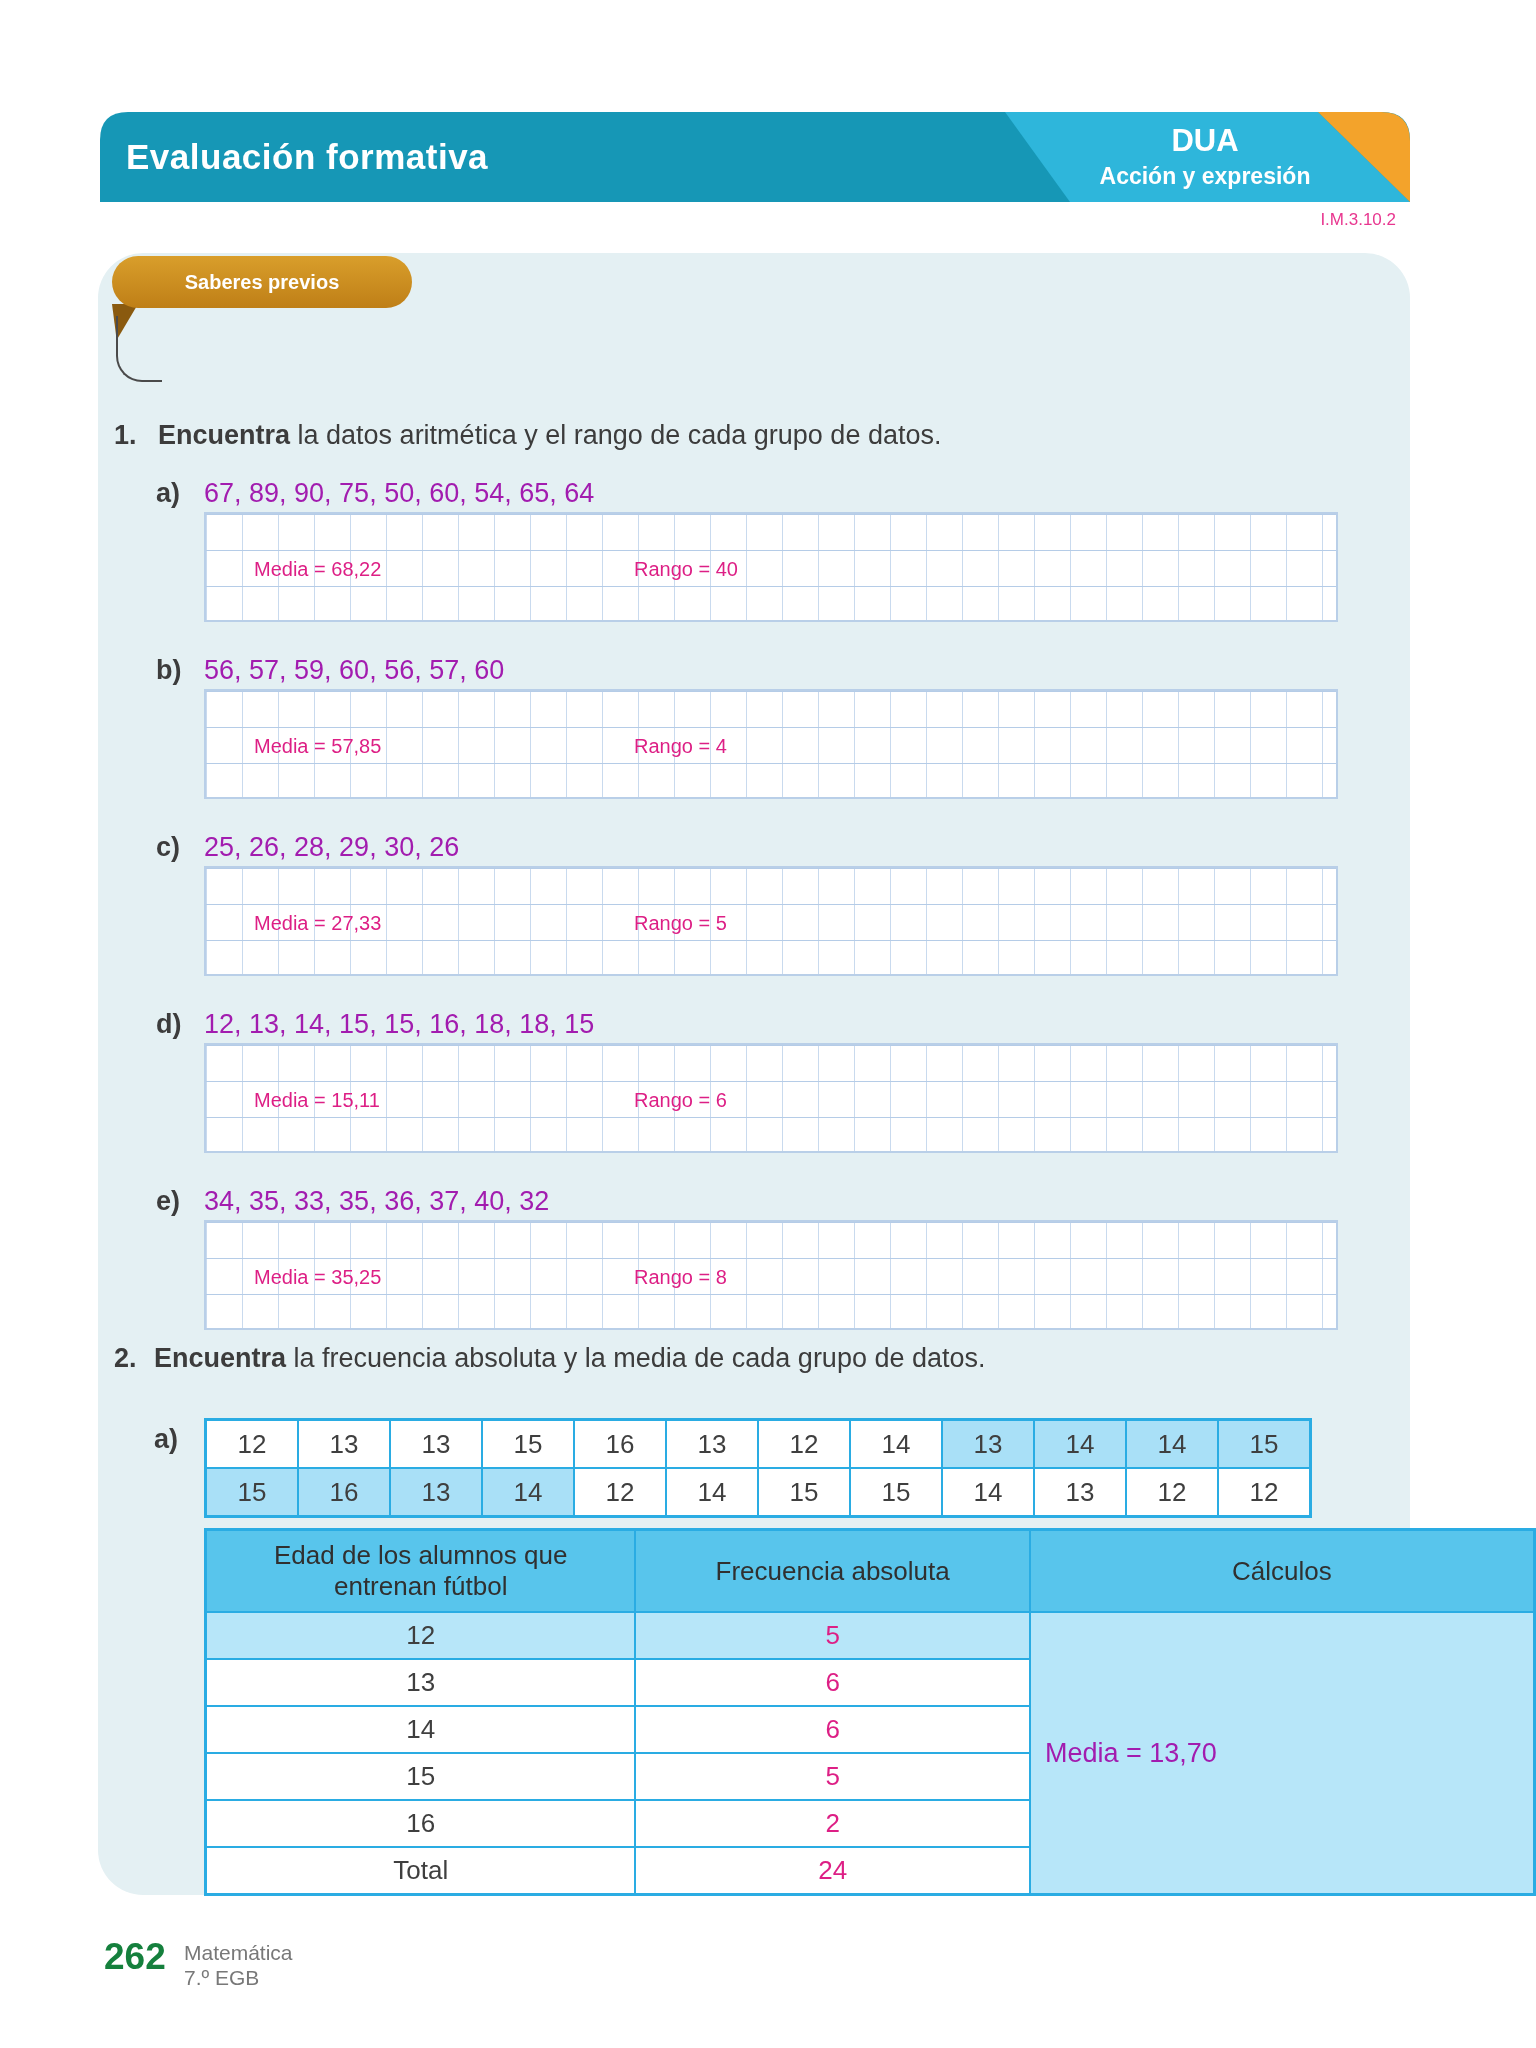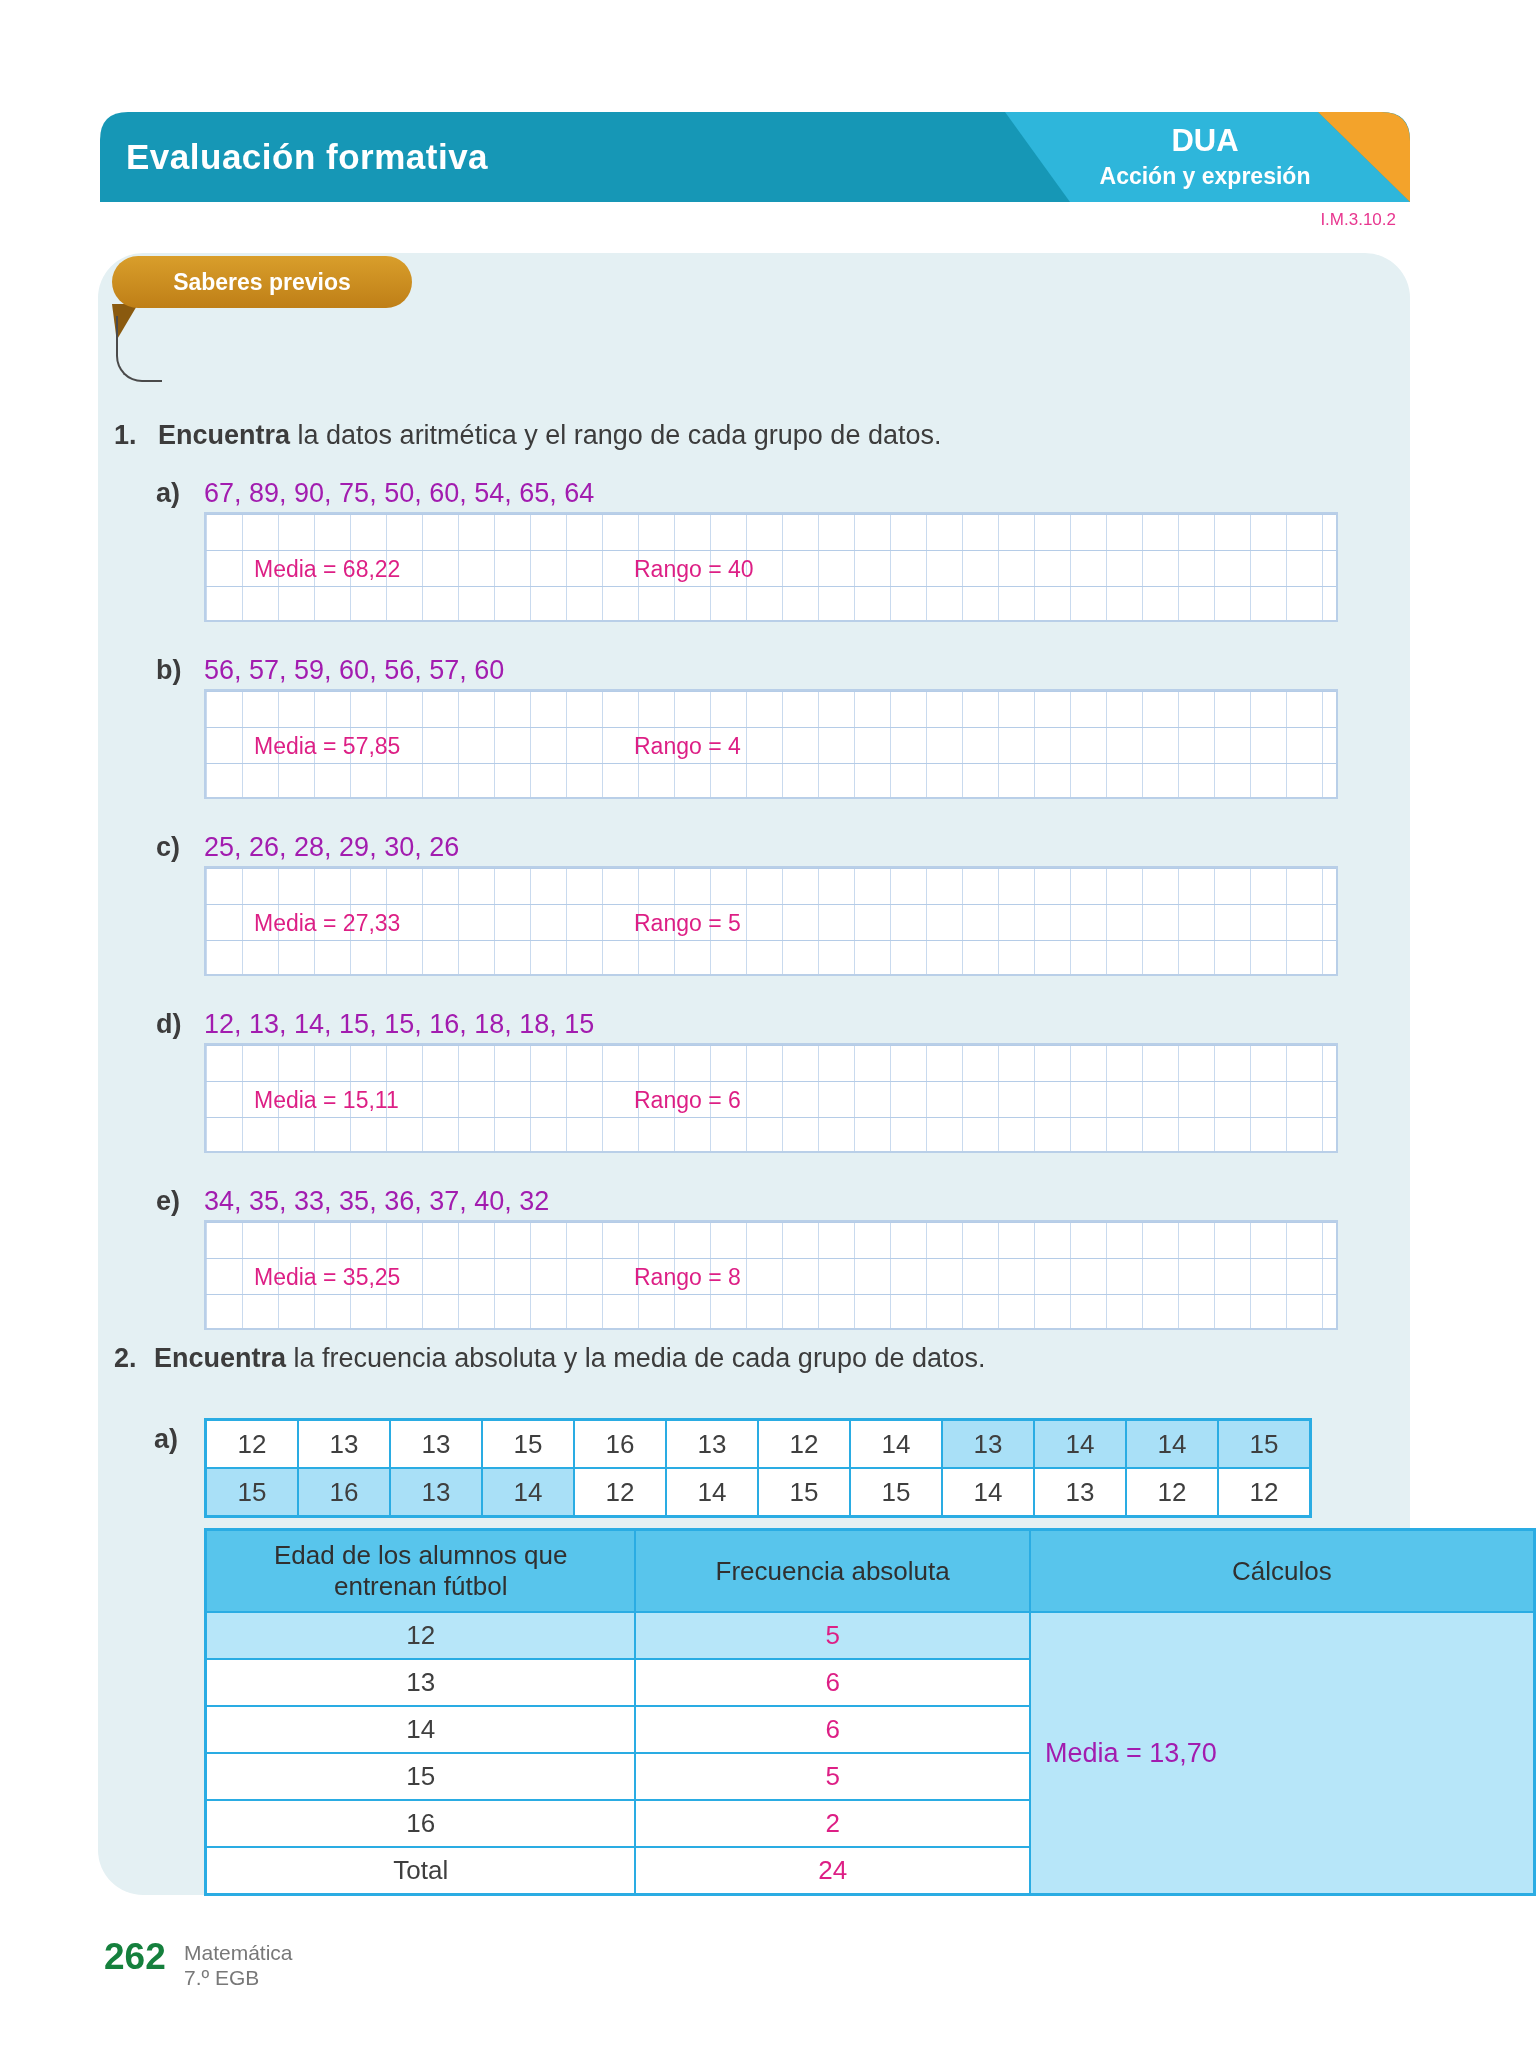--- a/index.html
+++ b/index.html
@@ -17,21 +17,21 @@
   .im-code{position:absolute;left:1100px;top:210px;width:296px;text-align:right;
            font-size:17px;color:#E8368F;}
 
   
   .panel{position:absolute;left:98px;top:253px;width:1312px;height:1642px;
          background:#E4F0F3;border-radius:45px;}
 
   
   .badge{position:absolute;left:112px;top:256px;width:300px;height:52px;border-radius:26px;
          background:linear-gradient(180deg,#D99E2B,#BF7F17);
-         color:#ffffff;font-size:23px;font-weight:700;text-align:center;line-height:52px;}
+         color:#ffffff;font-size:20px;font-weight:700;text-align:center;line-height:52px;}
   .badge-fold{position:absolute;left:112px;top:304px;width:26px;height:36px;background:#8A5A0F;
               clip-path:polygon(0 0,100% 0,18% 100%);}
   .badge-tail{position:absolute;left:116px;top:316px;width:44px;height:64px;
               border-left:2px solid #4a4a4a;border-bottom:2px solid #4a4a4a;
               border-bottom-left-radius:26px;}
   .question{position:absolute;left:148px;top:330px;font-size:24px;color:#474747;}
 
   
   .ex-head{position:absolute;font-size:27px;color:#3C3C3C;}
   .ex-num{position:absolute;font-weight:700;}
@@ -40,21 +40,21 @@
   
   .item{position:absolute;left:0;top:0;width:1536px;}
   .item-label{position:absolute;left:156px;font-size:27px;font-weight:700;color:#3C3C3C;}
   .item-data{position:absolute;left:204px;font-size:27px;color:#a21caf;}
   .gridband{position:absolute;left:204px;width:1134px;height:110px;background-color:#ffffff;
             border:2px solid #B9CFE8;box-sizing:border-box;
             background-image:
               linear-gradient(to bottom,#B5CCE7 1.5px,transparent 1.5px),
               linear-gradient(to right,#C9DAEE 1px,transparent 1px);
             background-size:36px 36px;}
-  .answer{position:absolute;top:37px;height:36px;line-height:36px;font-size:23px;color:#DD1F85;}
+  .answer{position:absolute;top:37px;height:36px;line-height:36px;font-size:20px;color:#DD1F85;}
   .ans-media{left:48px;}
   .ans-rango{left:428px;}
 
   
   .strip-label{position:absolute;left:154px;top:1424px;font-size:27px;font-weight:700;color:#3C3C3C;}
   table{border-collapse:collapse;}
   .strip{position:absolute;left:204px;top:1418px;border:3px solid #2AACE3;}
   .strip td{width:88px;height:44px;border:2px solid #2AACE3;text-align:center;
             font-size:26px;color:#3F3F3F;background:#ffffff;}
   .strip td.shaded{background:#A9E0F7;}

